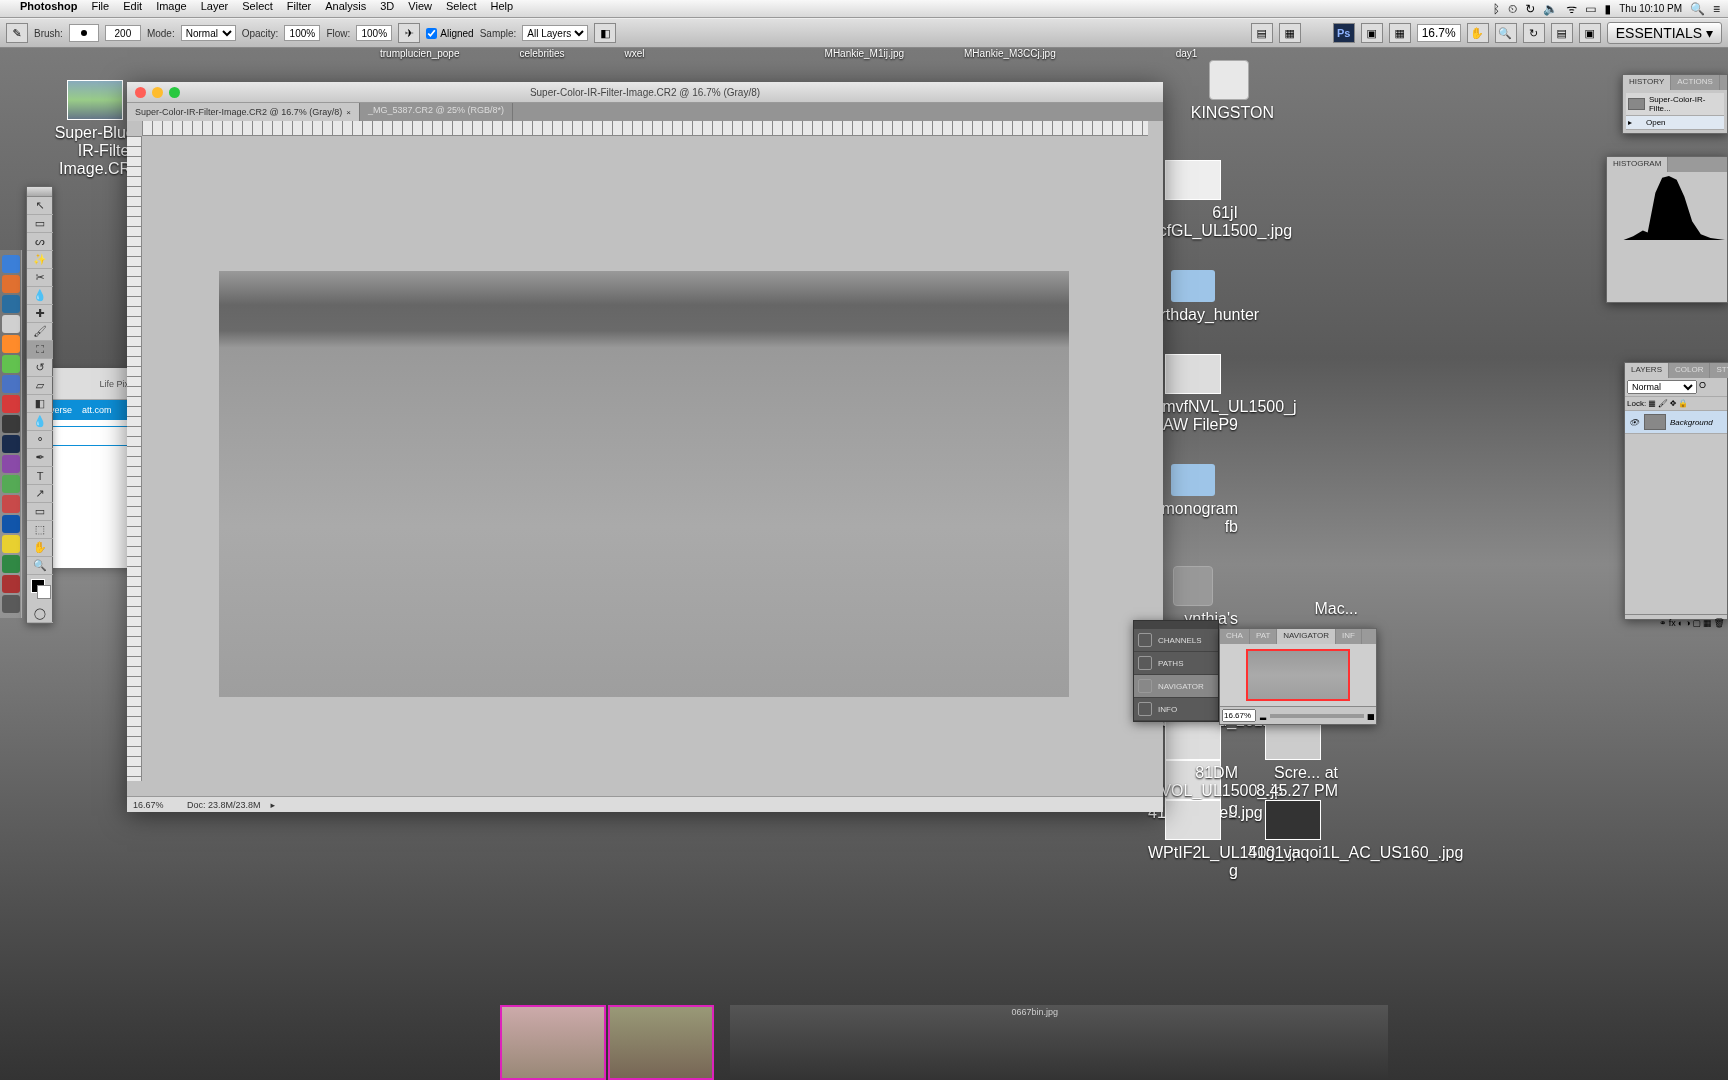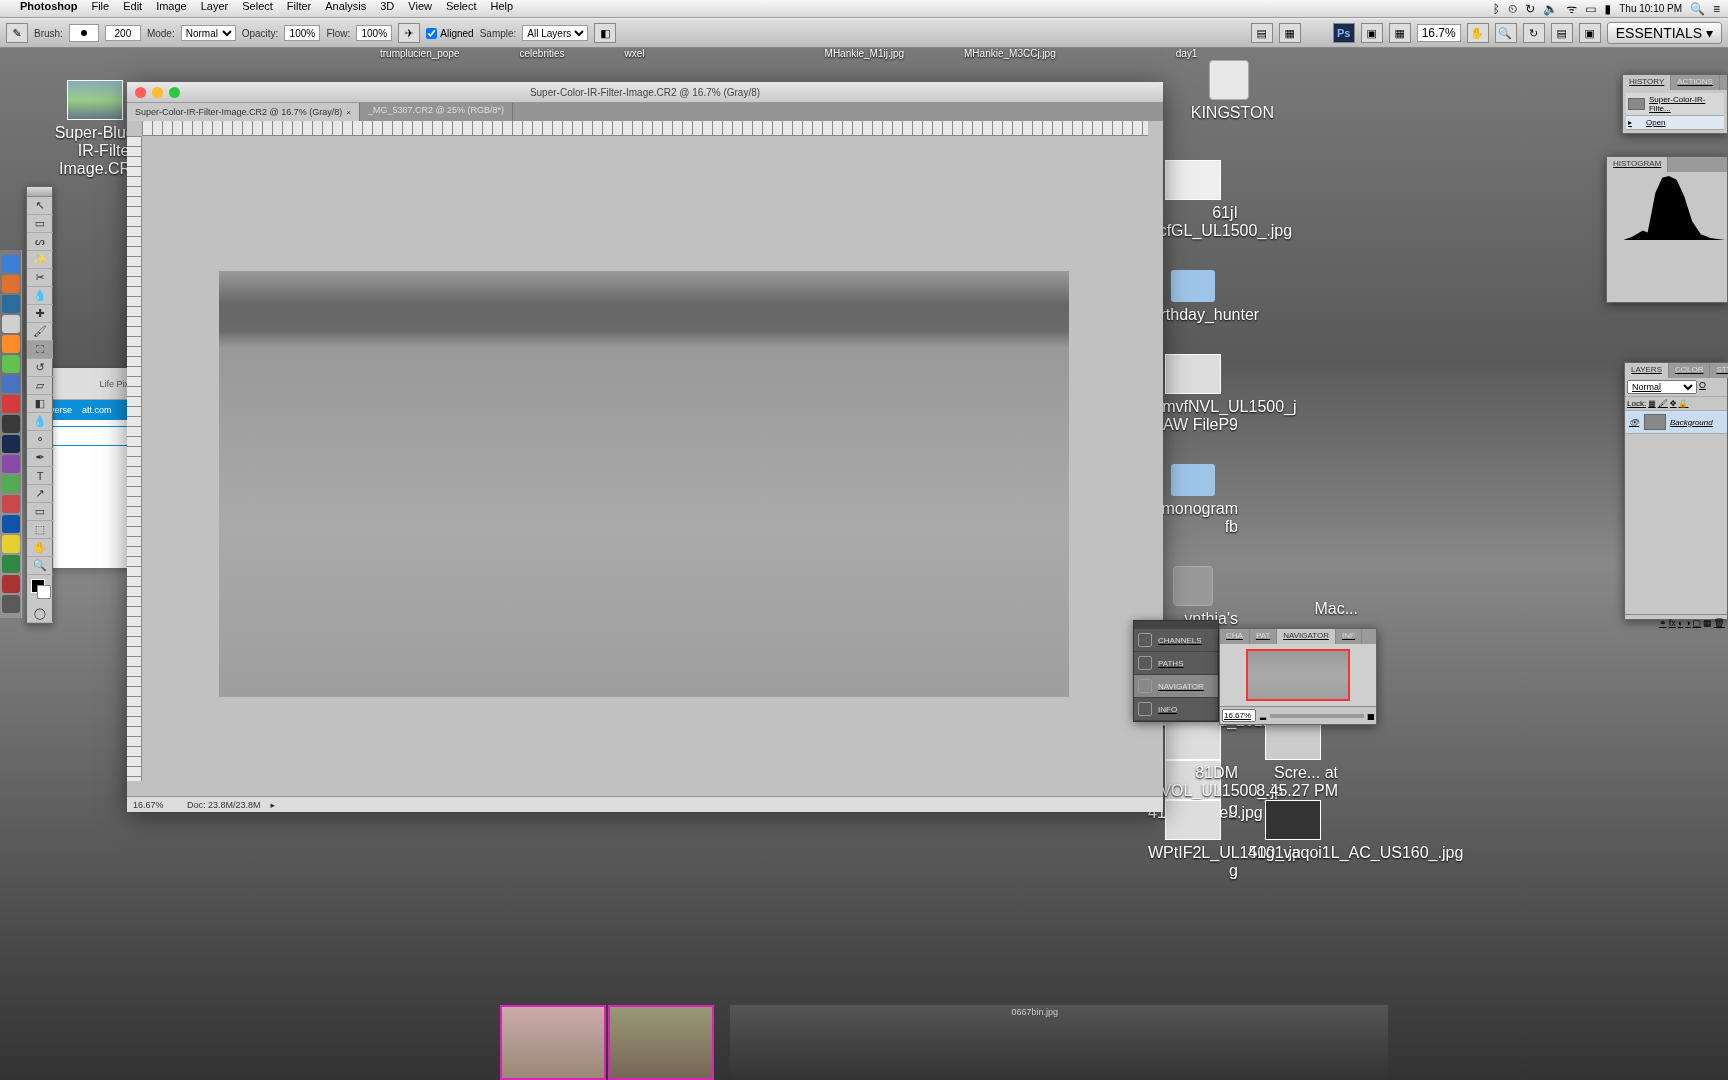--- a/index.html
+++ b/index.html
@@ -80,21 +80,21 @@
 .browser .field .go { width: 18px; background: #0c8fd8; }
 
 .rcol2 { position: absolute; right: 470px; top: 160px; width: 110px; z-index: 3; }
 .rcol2 .desktop-icon { position: relative; margin-bottom: 30px; }
 
 
 .bottom-thumbs { position: absolute; bottom: 0; left: 500px; height: 75px; display: flex; gap: 2px; z-index: 2; }
 .bottom-thumbs .bt { width: 106px; height: 75px; background: linear-gradient(#caa,#987); border: 2px solid #d2b; }
 
 
-.panel-group { position: absolute; background: #c7c7c7; border: 1px solid #666; box-shadow: 0 2px 10px rgba(0,0,0,0.5); font-size: 9px; z-index: 40; text-decoration: underline; }
+.panel-group { position: absolute; background: #c7c7c7; border: 1px solid #666; box-shadow: 0 2px 10px rgba(0,0,0,0.5); font-size: 9px; z-index: 40; }
 .panel-tabs { display: flex; background: #9a9a9a; height: 15px; }
 .panel-tab { padding: 2px 6px; background: #c7c7c7; border-right: 1px solid #888; color: #333; text-transform: uppercase; font-size: 8px; }
 .panel-tab.inactive { background: #9a9a9a; color: #ddd; }
 .panel-body { padding: 3px; }
 
 
 #history-panel { right: 0; top: 74px; width: 106px; }
 #history-panel .hist-row { display: flex; align-items: center; gap: 4px; padding: 2px; background: #dfe8f2; border-bottom: 1px solid #aaa; font-size: 8px; }
 #history-panel .hist-row.top { background: #d7d7d7; }
 #history-panel .hist-thumb { width: 18px; height: 12px; background: #888; border: 1px solid #666; }

